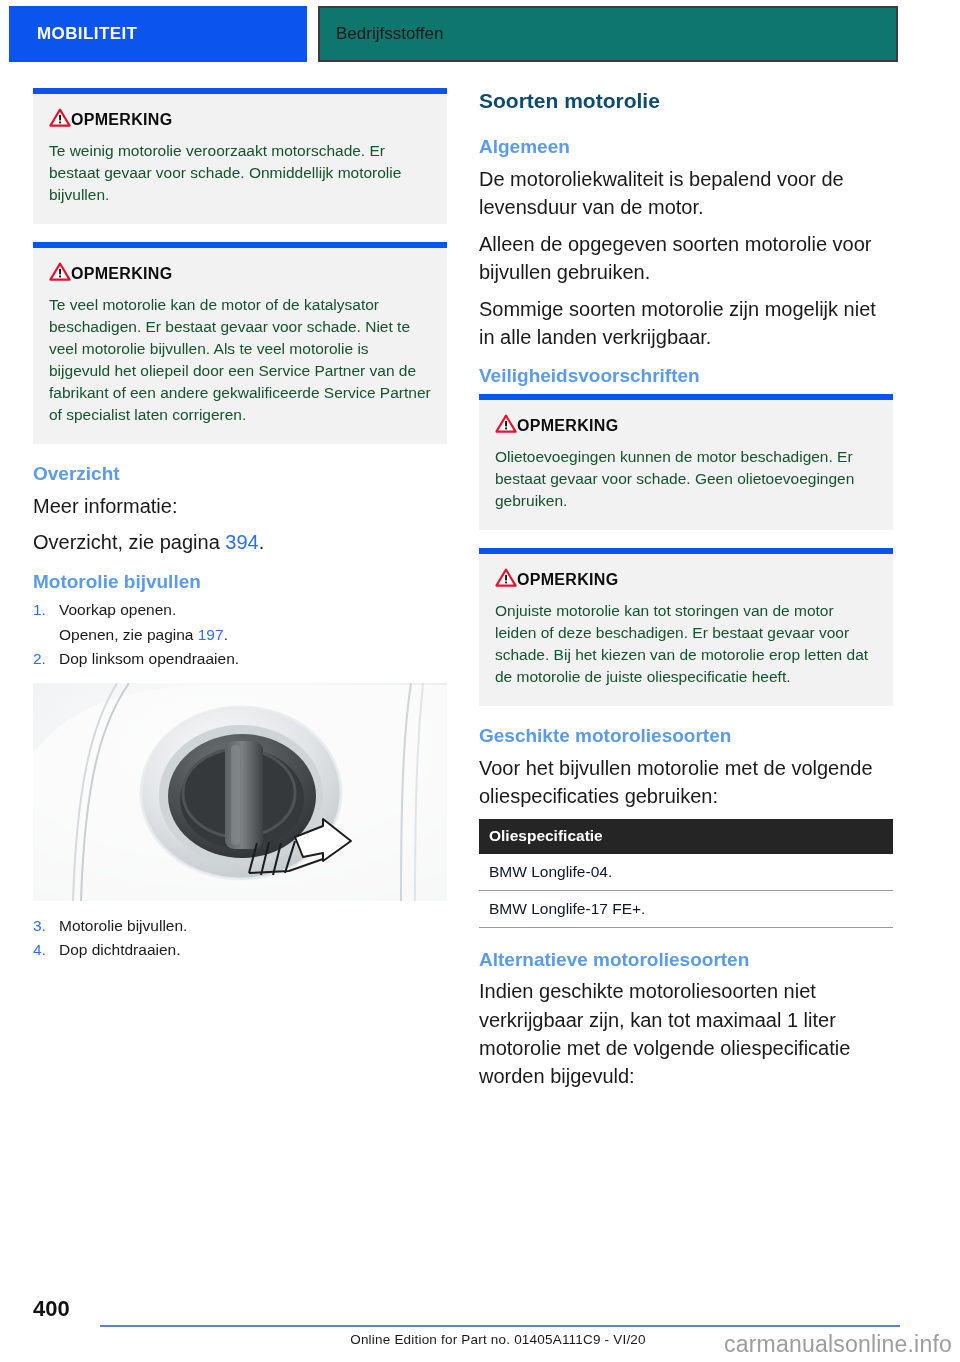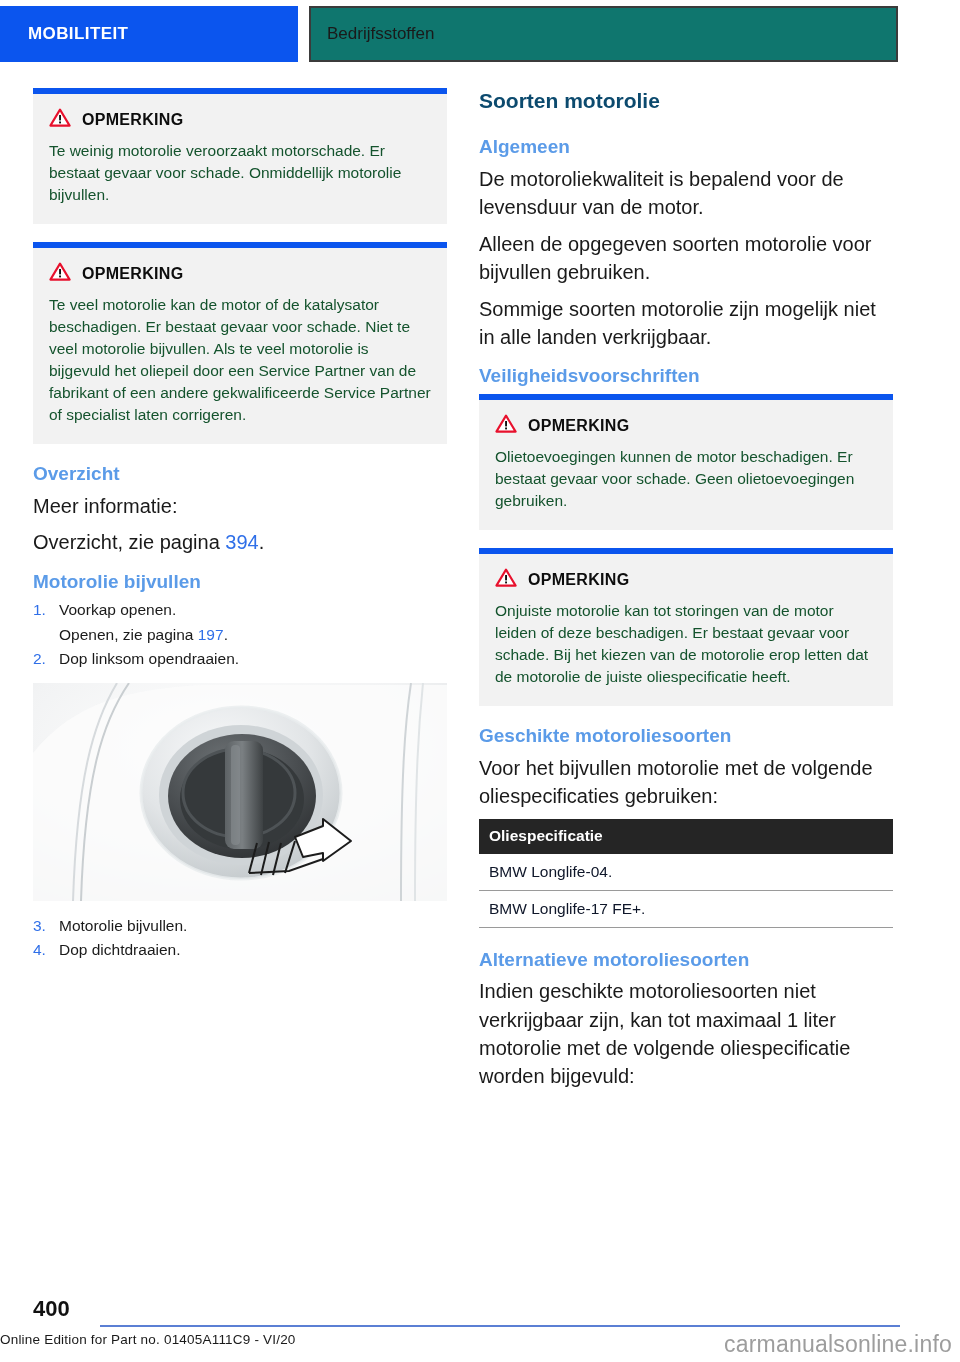--- a/index.html
+++ b/index.html
@@ -26,20 +26,21 @@
     display: flex;
     align-items: stretch;
   }
   .header-tab {
     width: 298px;
     background: #0B55EE;
     display: flex;
     align-items: center;
     padding-left: 28px;
     box-sizing: border-box;
+    margin-left: 9px;
   }
   .header-tab-label {
     color: #ffffff;
     font-size: 17px;
     font-weight: bold;
     letter-spacing: 0.4px;
   }
   .header-section {
     flex: 1;
     margin-left: 11px;
@@ -102,21 +103,20 @@
   .warnbox {
     background: #f2f2f2;
     border-top: 6px solid #0B55EE;
     padding: 14px 16px 18px 16px;
     margin-bottom: 18px;
     box-sizing: border-box;
   }
   .warn-head {
     display: flex;
     align-items: center;
-    gap: 11px;
     margin-bottom: 9px;
   }
   .warn-title {
     font-size: 16px;
     font-weight: bold;
     letter-spacing: 0.3px;
     color: #0d0d0d;
   }
   .warn-icon { display: block; }
   .warn-text {
@@ -206,24 +206,25 @@
     right: 60px;
     top: 43px;
     height: 2px;
     background: #5B7FD4;
   }
   .footer-edition {
     position: absolute;
     left: 0;
     right: 0;
     top: 50px;
-    text-align: left;
+    text-align: center;
     font-size: 13.5px;
     color: #1a1a1a;
     letter-spacing: 0.2px;
+    padding-left: 36px;
   }
   .watermark {
     position: absolute;
     right: 8px;
     bottom: 4px;
     font-size: 23px;
     color: #9d9d9d;
     letter-spacing: 0.2px;
   }
 </style>

